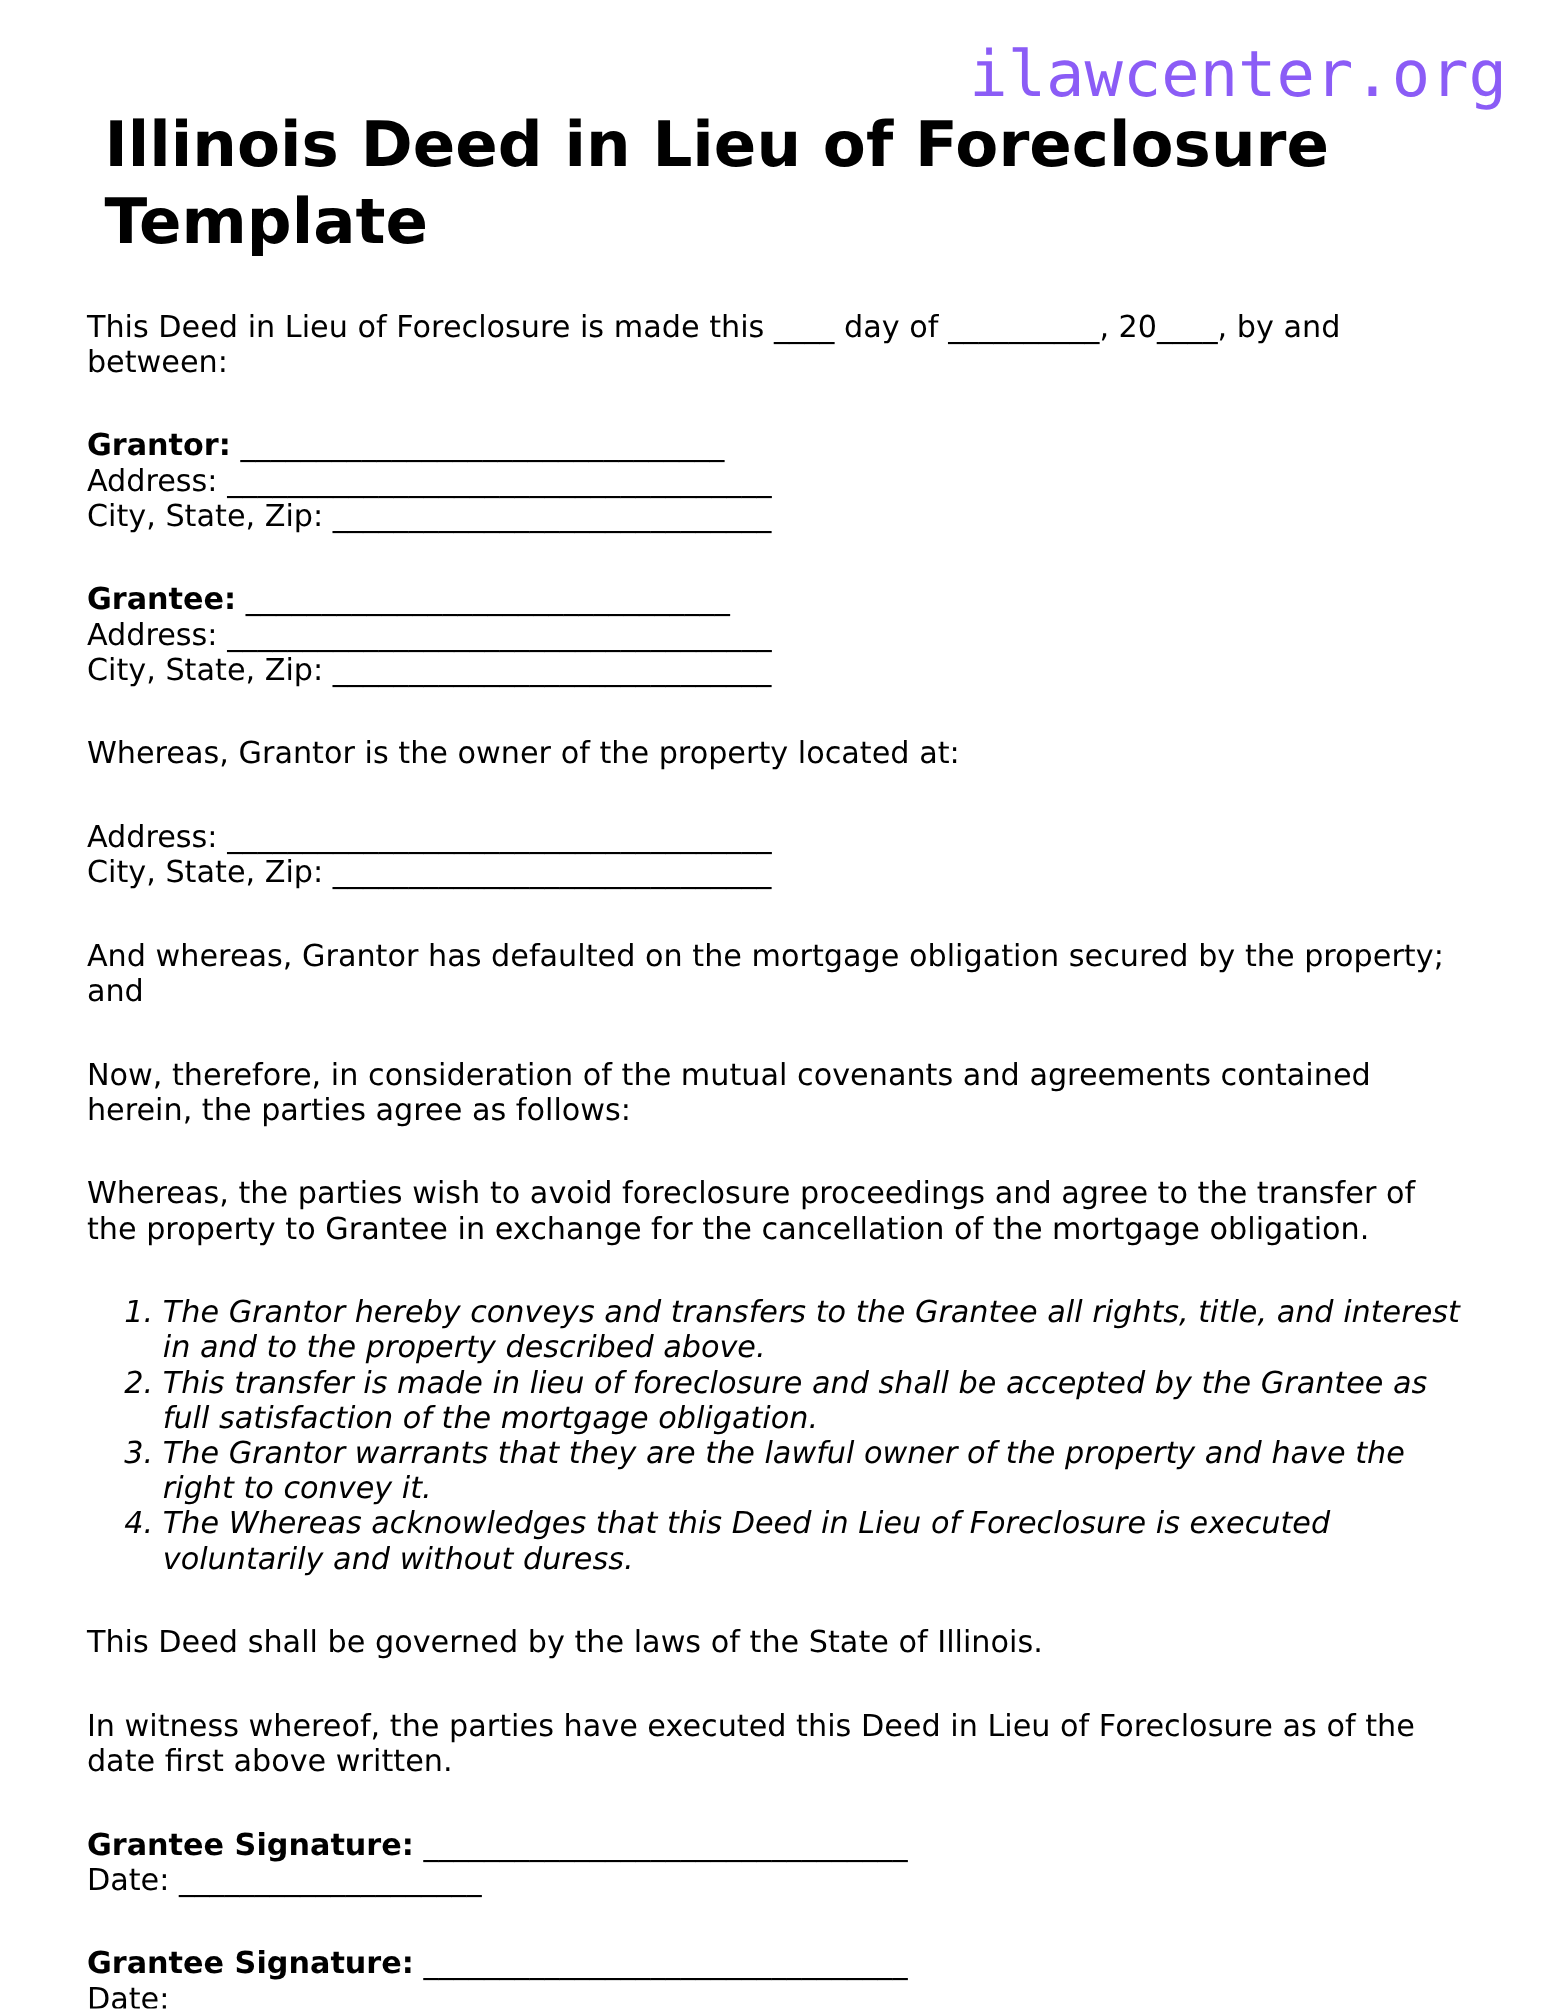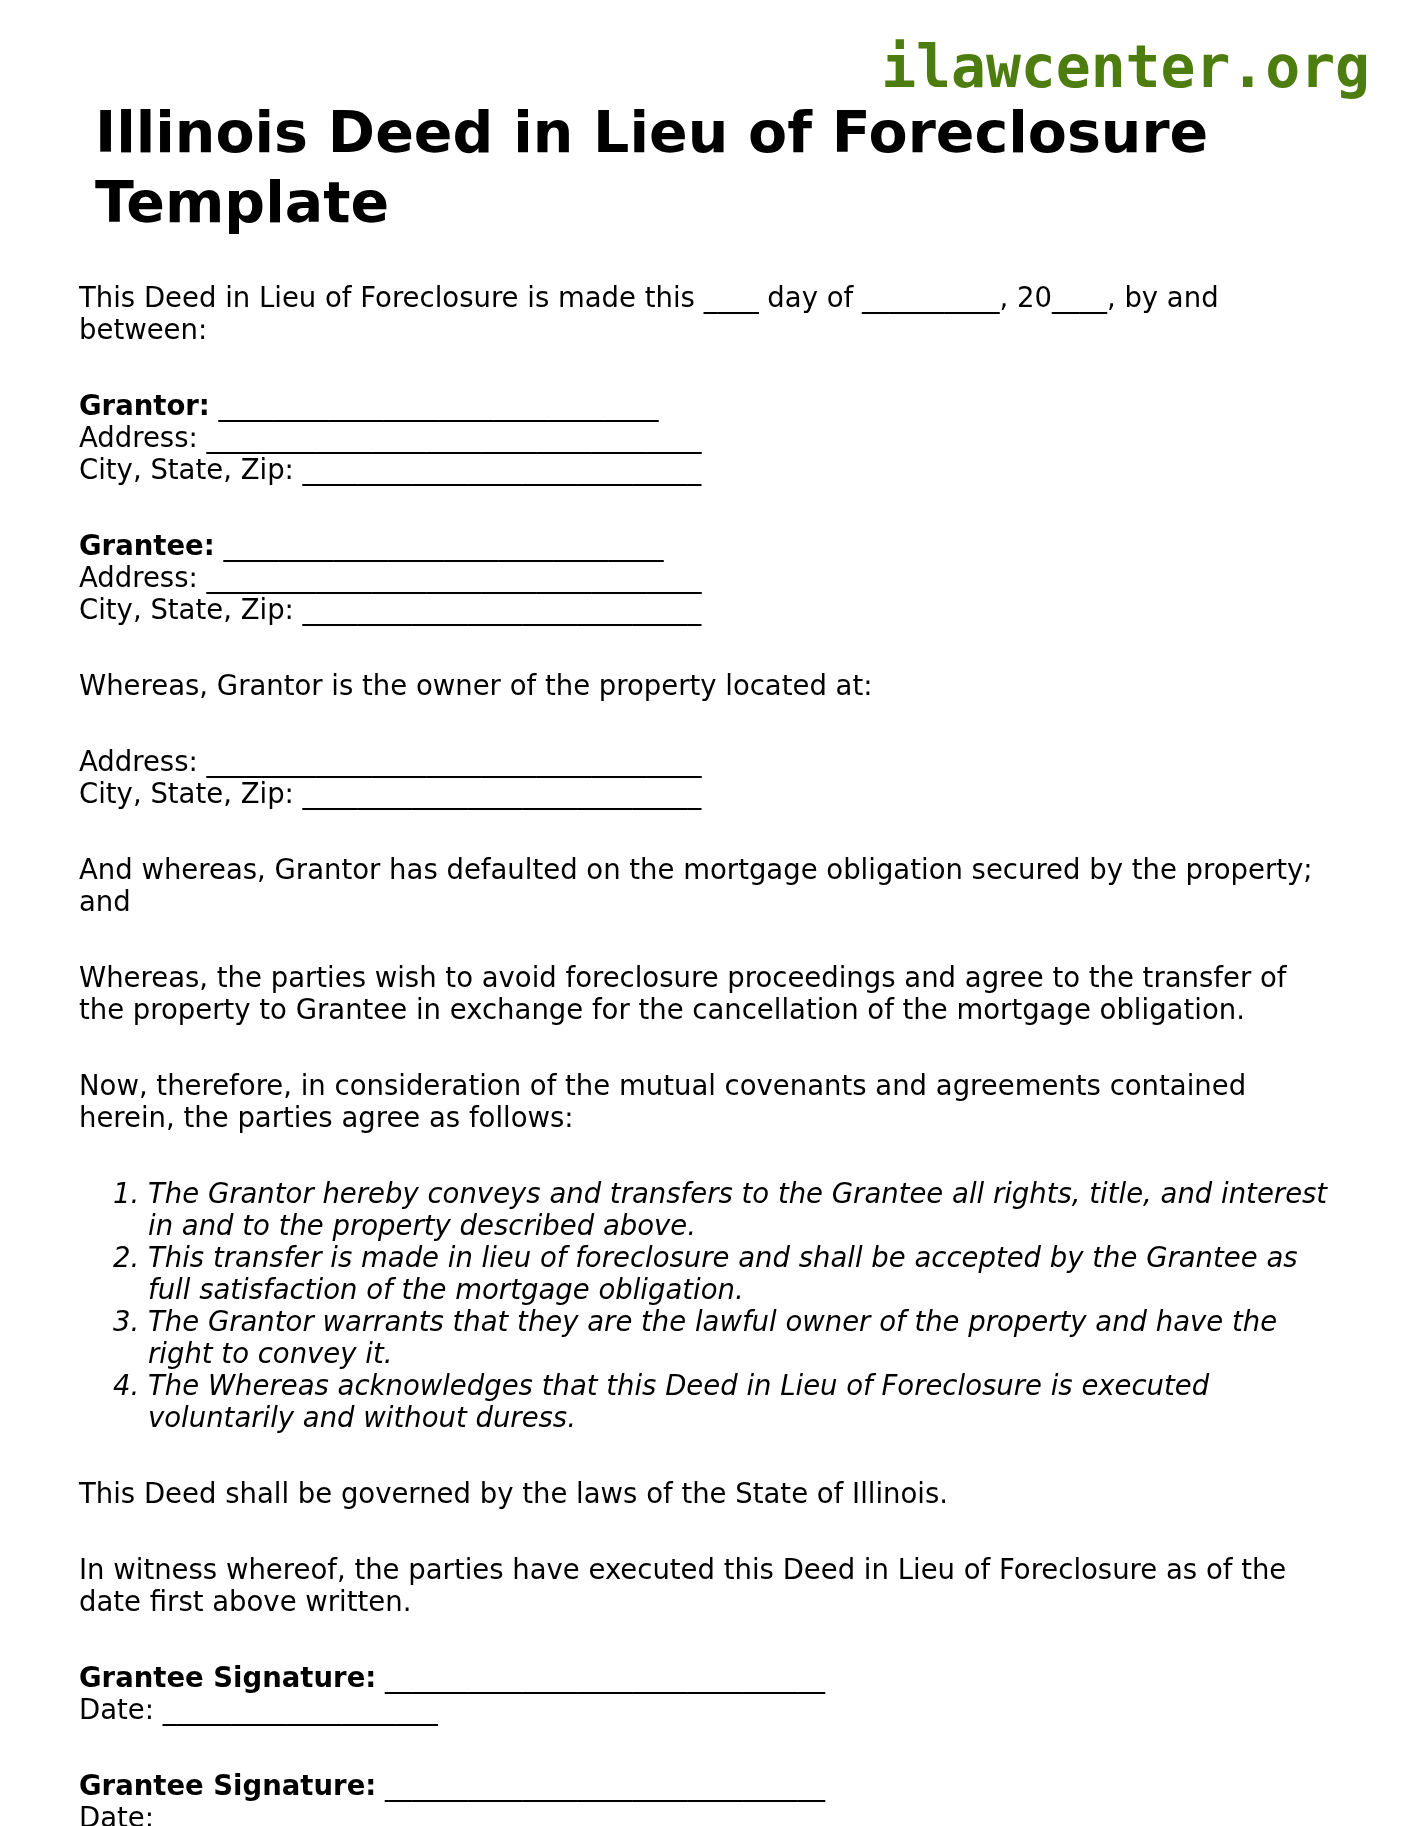--- a/index.html
+++ b/index.html
@@ -14,23 +14,22 @@
     color: #000000;
   }
   .page { padding: 97px 79px 0 79px; }
   .logo {
     position: absolute;
     top: 33px;
     right: 41px;
     font-family: "DejaVu Sans Mono", monospace;
     font-size: 58px;
     line-height: normal;
-    color: #4d7c0f;
+    color: #8b5cf6;
     white-space: nowrap;
-    font-weight: bold;
   }
   h1 {
     font-size: 57px;
     line-height: 70px;
     font-weight: bold;
     margin: 0 0 34px 16px;
     color: #000000;
   }
   p { margin: 44px 0; }
   ol { margin: 30px 0; padding: 0 0 0 69px; font-style: italic; }
@@ -63,23 +62,23 @@
 
   <p>Whereas, Grantor is the owner of the property located at:</p>
 
   <p>
     <span>Address:</span><span class="blank"> ____________________________________</span><br>
     <span>City, State, Zip:</span><span class="blank"> _____________________________</span>
   </p>
 
   <p>And whereas, Grantor has defaulted on the mortgage obligation secured by the property; and</p>
 
+  <p>Now, therefore, in consideration of the mutual covenants and agreements contained herein, the parties agree as follows:</p>
+
   <p>Whereas, the parties wish to avoid foreclosure proceedings and agree to the transfer of the property to Grantee in exchange for the cancellation of the mortgage obligation.</p>
-
-  <p>Now, therefore, in consideration of the mutual covenants and agreements contained herein, the parties agree as follows:</p>
 
   <ol>
     <li>The Grantor hereby conveys and transfers to the Grantee all rights, title, and interest in and to the property described above.</li>
     <li>This transfer is made in lieu of foreclosure and shall be accepted by the Grantee as full satisfaction of the mortgage obligation.</li>
     <li>The Grantor warrants that they are the lawful owner of the property and have the right to convey it.</li>
     <li>The Whereas acknowledges that this Deed in Lieu of Foreclosure is executed voluntarily and without duress.</li>
   </ol>
 
   <p>This Deed shall be governed by the laws of the State of Illinois.</p>
 

